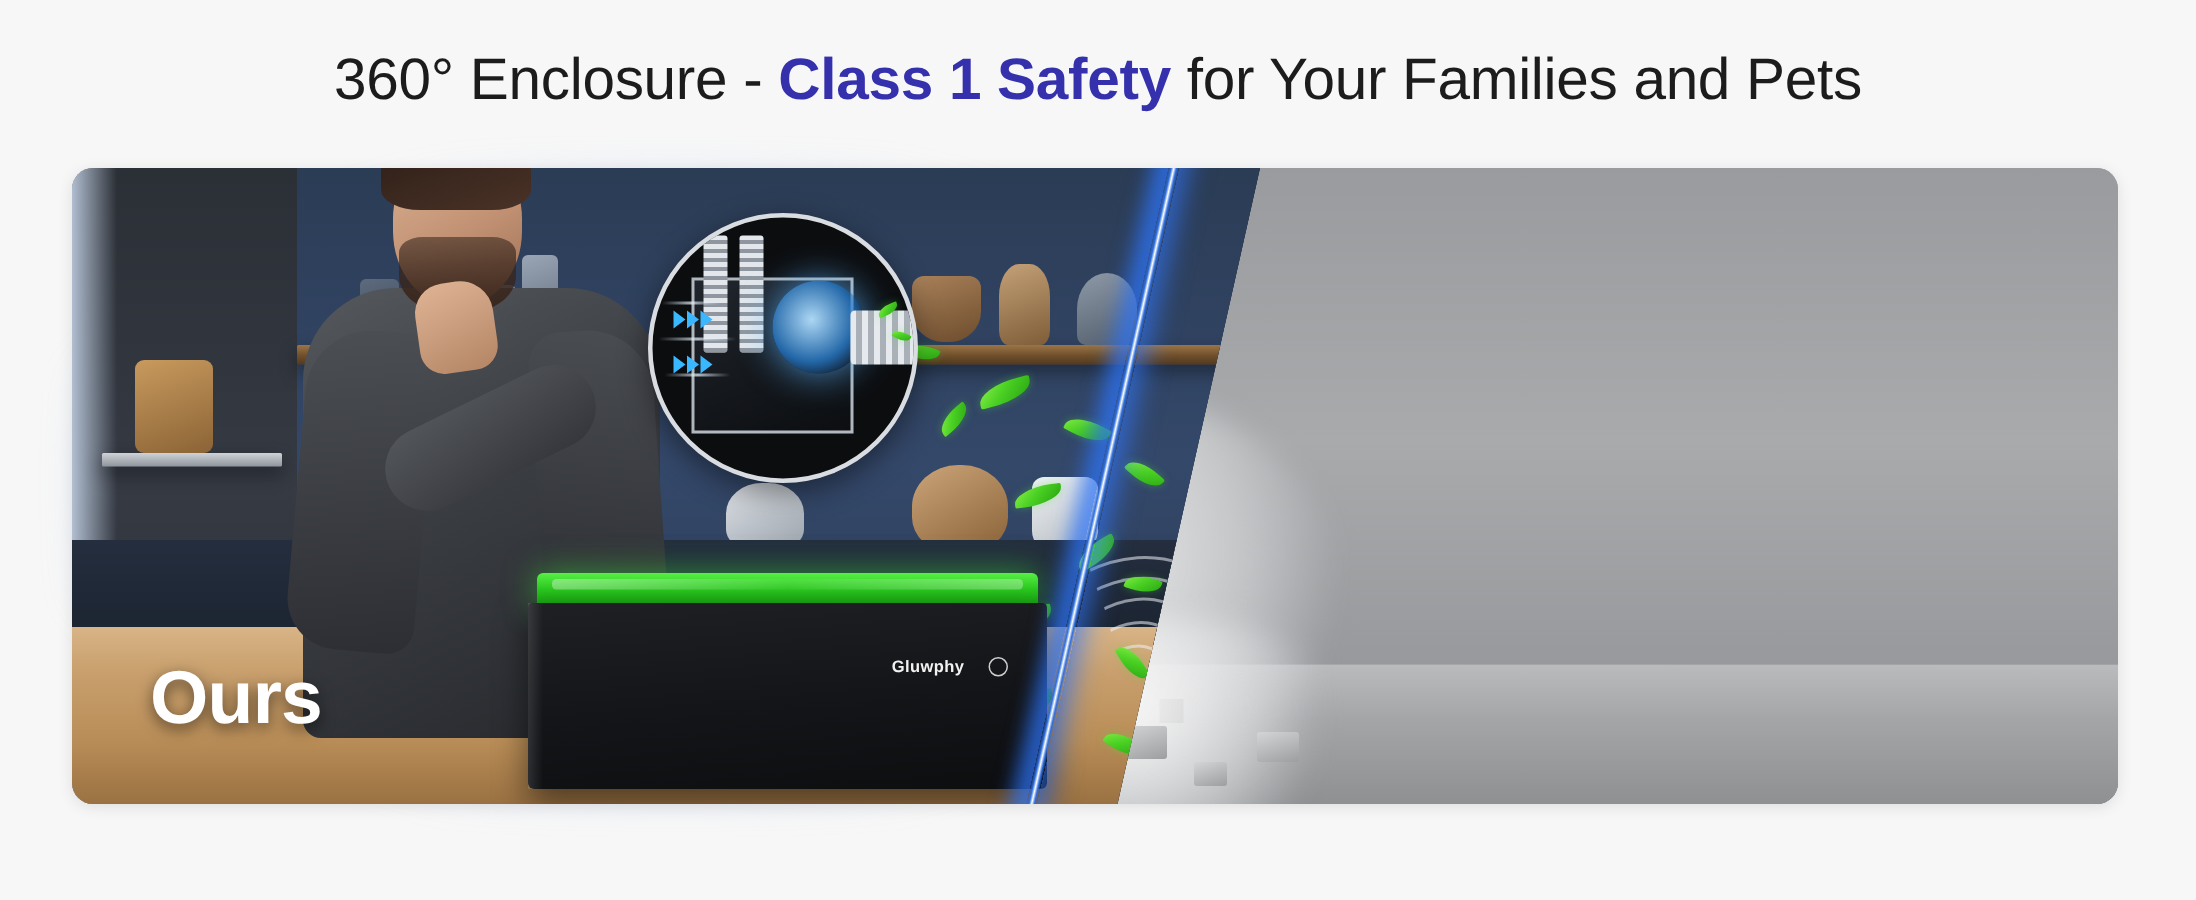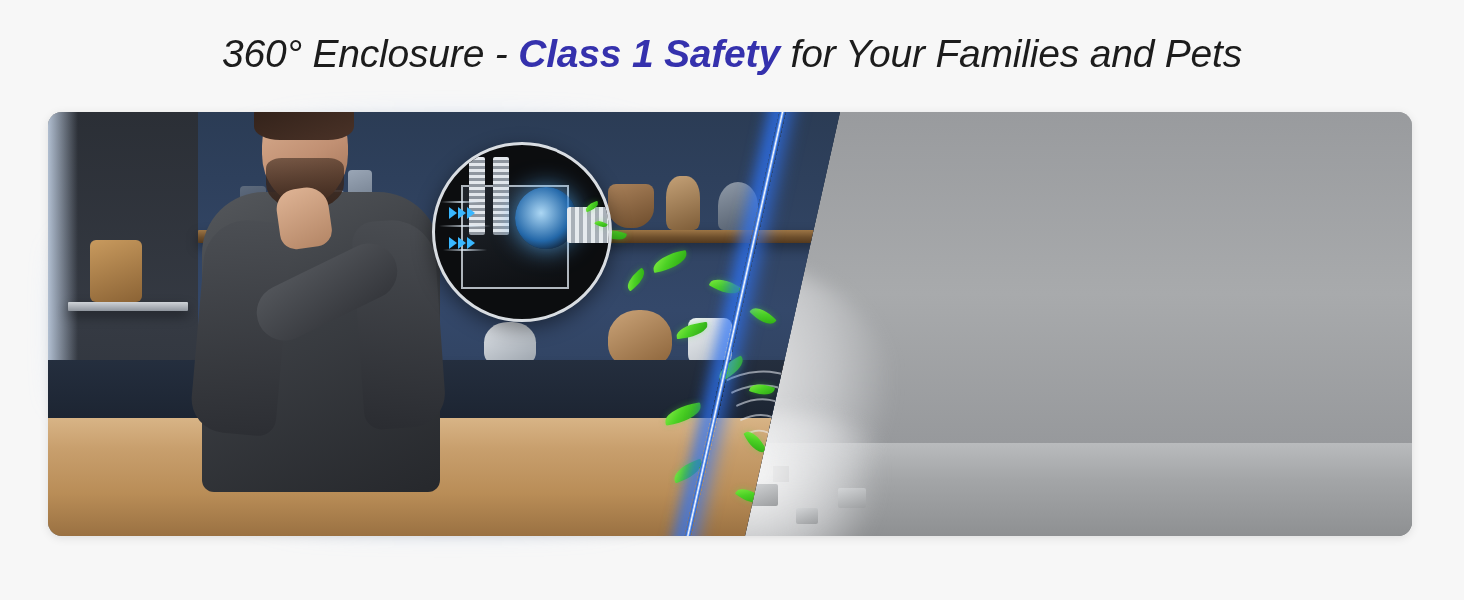--- a/index.html
+++ b/index.html
@@ -3,21 +3,21 @@
 <meta charset="utf-8">
 <style>
   * { box-sizing: border-box; margin: 0; padding: 0; }
   html, body {
     width: 1464px; height: 600px;
     background: #f7f7f7;
     font-family: "Liberation Sans", sans-serif;
     overflow: hidden;
   }
 
-  .page { position: relative; width: 1464px; height: 600px; background: #f7f7f7; font-style: italic; }
+  .page { position: relative; width: 1464px; height: 600px; background: #f7f7f7; }
 
   
   .headline {
     position: absolute; left: 0; top: 32px; width: 1464px;
     text-align: center;
     font-size: 39px; font-weight: 400; letter-spacing: -0.2px;
     color: #1c1c1c; white-space: nowrap;
   }
   .headline .hl-accent { font-weight: 700; color: #3531ad; }
 
@@ -490,20 +490,29 @@
           <div class="leaf" style="left:668px;top:250px;width:30px;height:13px;transform:rotate(-30deg);"></div>
           <div class="leaf" style="left:702px;top:272px;width:24px;height:11px;transform:rotate(18deg);"></div>
           <div class="leaf" style="left:616px;top:294px;width:38px;height:16px;transform:rotate(-12deg);"></div>
           <div class="leaf" style="left:694px;top:324px;width:26px;height:12px;transform:rotate(60deg);"></div>
           <div class="leaf" style="left:624px;top:352px;width:32px;height:14px;transform:rotate(-22deg);"></div>
           <div class="leaf" style="left:688px;top:378px;width:26px;height:12px;transform:rotate(34deg);"></div>
           <div class="leaf" style="left:576px;top:162px;width:24px;height:11px;transform:rotate(-40deg);"></div>
           <div class="leaf" style="left:556px;top:118px;width:22px;height:10px;transform:rotate(20deg);"></div>
         </div>
 
+        <div class="machine">
+          <div class="machine-lid"></div>
+          <div class="machine-body">
+            <div class="brand-row">
+              <span class="brand-text">Gluwphy</span>
+              <span class="power-btn"></span>
+            </div>
+          </div>
+        </div>
 
         <div class="inset">
           <div class="inset-box"></div>
           <div class="inset-filter" style="left:34px;"></div>
           <div class="inset-filter" style="left:58px;"></div>
           <div class="inset-fan"></div>
           <div class="inset-duct"></div>
           <div class="arrow-set" style="top:62px;">
             <b style="left:0;top:0;"></b>
               <b style="left:9px;top:0;"></b>
@@ -520,16 +529,17 @@
           <div class="leaf" style="left:150px;top:58px;width:14px;height:7px;transform:rotate(-20deg);"></div>
           <div class="leaf" style="left:160px;top:76px;width:12px;height:6px;transform:rotate(30deg);"></div>
         </div>
       </div>
 
       <div class="seam">
         <div class="inner"></div>
         <div class="line"></div>
       </div>
 
+      <div class="label-ours">Ours</div>
 
     </div>
   </div>
 </div>
 
 </body></html>

